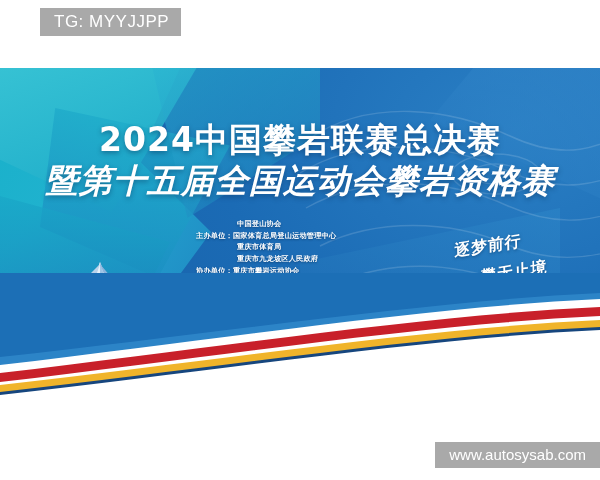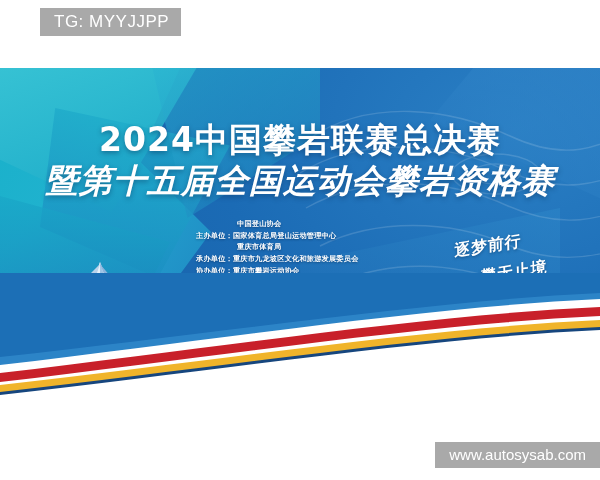--- a/index.html
+++ b/index.html
@@ -200,23 +200,22 @@
     <div class="row indent">
       <span class="val">中国登山协会</span>
     </div>
     <div class="row">
       <span class="lbl">主办单位：</span>
       <span class="val">国家体育总局登山运动管理中心</span>
     </div>
     <div class="row indent">
       <span class="val">重庆市体育局</span>
     </div>
-    <div class="row">
-      <span class="lbl">承办单位：</span>
-      <span class="val">重庆市九龙坡区文化和旅游发展委员会</span>
+    <div class="row indent">
+      <span class="val">重庆市九龙坡区人民政府</span>
     </div>
     <div class="row">
       <span class="lbl">协办单位：</span>
       <span class="val">重庆市攀岩运动协会</span>
     </div>
     <div class="row">
       <span class="lbl">运营单位：</span>
       <span class="val">重庆市壁虎王攀岩俱乐部有限公司</span>
     </div>
     <div class="gap"></div>

